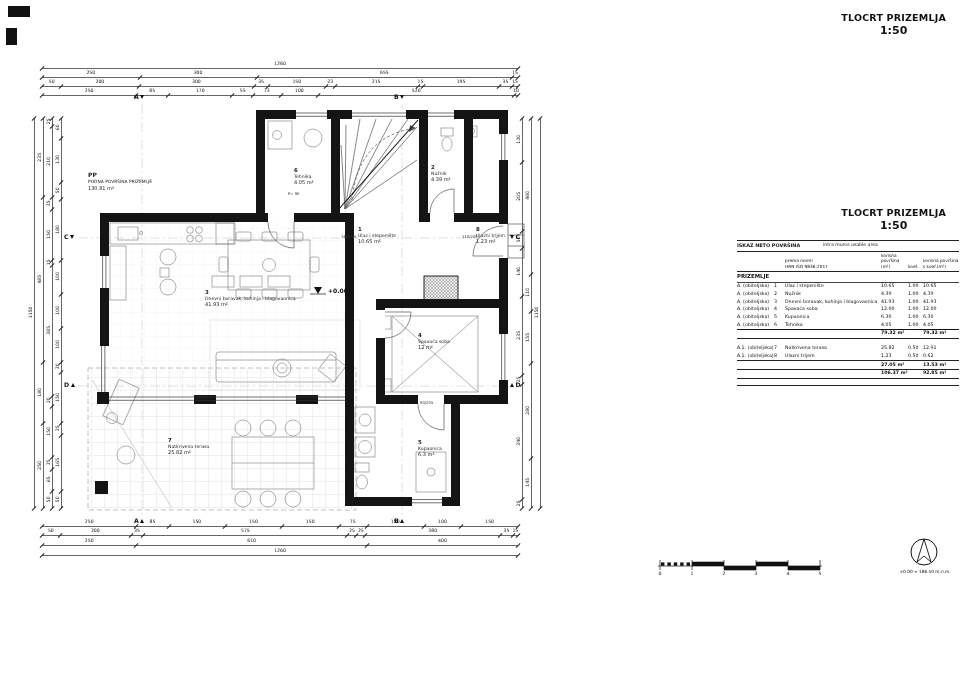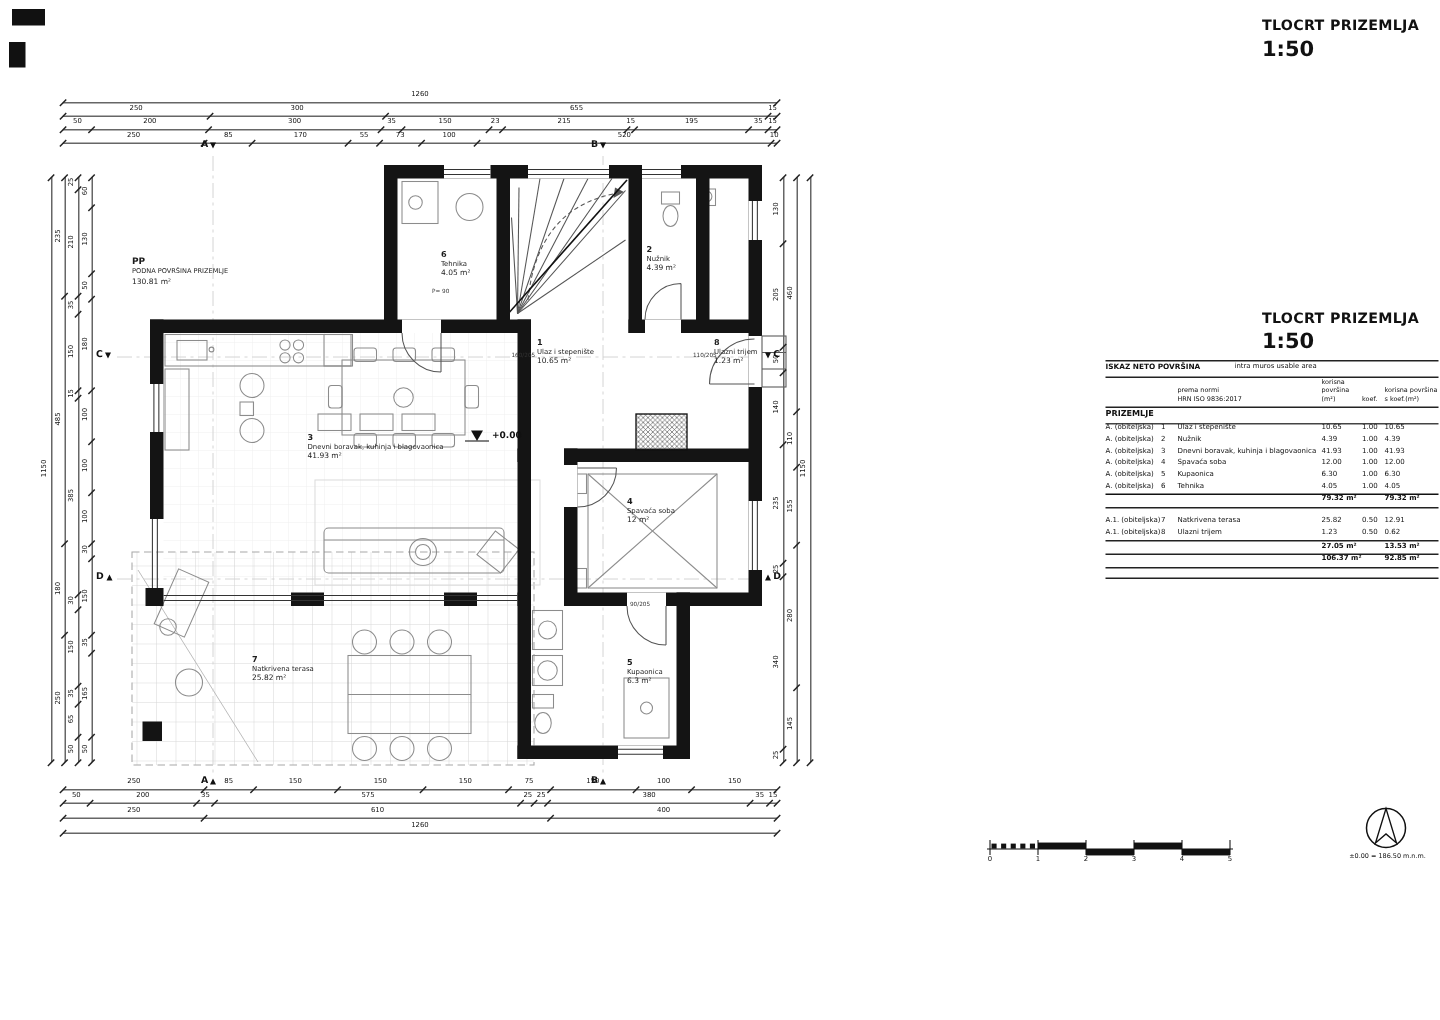--- a/index.html
+++ b/index.html
@@ -1,23 +1,23 @@
 <!DOCTYPE html>
 <html><head>
 <meta charset="utf-8">
 <style>
   html,body{margin:0;padding:0}
   body{width:960px;height:680px;background:#fff;position:relative;overflow:hidden;
        font-family:"DejaVu Sans","Liberation Sans",sans-serif;color:#111}
   svg{position:absolute;left:0;top:0;z-index:1}
   .overlay{position:absolute;left:0;top:0;width:960px;height:680px;z-index:2;pointer-events:none}
 
-  .title-block{position:absolute;text-align:left;line-height:1.3;z-index:3}
+  .title-block{position:absolute;text-align:center;line-height:1.3;z-index:3}
   .title-main{font-size:9.5px;font-weight:bold;letter-spacing:.2px}
-  .title-scale{font-size:14px;font-weight:bold}
+  .title-scale{font-size:11px;font-weight:bold}
 
   
   .room-label{position:absolute;font-size:4.6px;line-height:1.25;color:#1c1c1c;white-space:nowrap}
   .room-label .rnum{font-weight:bold;font-size:5.4px}
   .room-label .rarea{font-size:5px}
   .pp-label{position:absolute;font-size:4.4px;line-height:1.3;color:#1c1c1c;white-space:nowrap}
   .pp-label .code{font-weight:bold;font-size:6px}
   .pp-label .parea{font-size:5px}
   .elev-label{position:absolute;font-weight:bold;font-size:6px;white-space:nowrap}
   .door-label{position:absolute;font-size:3.8px;color:#333;white-space:nowrap}

